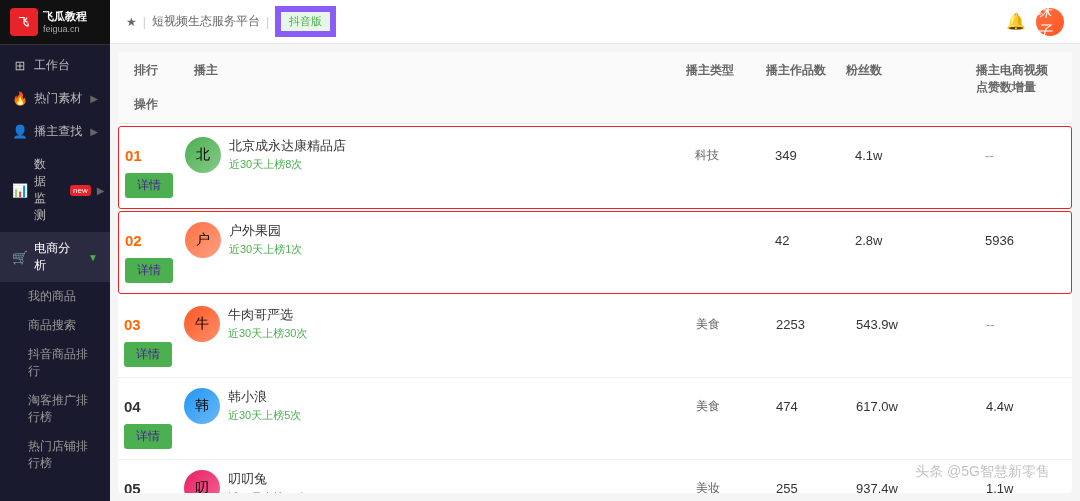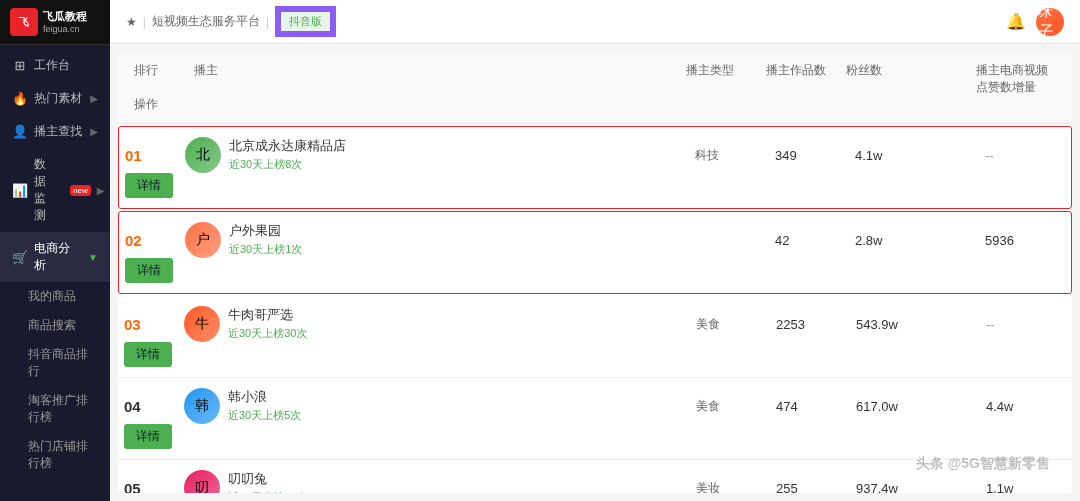--- a/index.html
+++ b/index.html
@@ -102,21 +102,21 @@
     }
 
     .table-header-row {
       display: grid;
       grid-template-columns: 60px 220px 1fr 80px 80px 130px 80px;
       padding: 10px 16px;
       background: #fafafa;
       border-bottom: 1px solid #e8e8e8;
       color: #666;
       font-size: 12px;
-      font-weight: 400;
+      font-weight: 700;
     }
 
     .table-body { overflow-y: auto; flex: 1; }
     .table-body::-webkit-scrollbar { width: 4px; }
     .table-body::-webkit-scrollbar-thumb { background: #ccc; border-radius: 2px; }
 
     .table-row {
       display: grid;
       grid-template-columns: 60px 220px 1fr 80px 80px 130px 80px;
       padding: 10px 6px;
@@ -140,34 +140,34 @@
     .influencer-name { font-size: 13px; color: #333; font-weight: 500; }
     .influencer-sub { font-size: 11px; color: #4caf50; margin-top: 2px; }
 
     .type-badge { color: #666; font-size: 12px; }
     .count-cell { color: #333; font-size: 13px; }
     .fans-cell { color: #333; font-size: 13px; }
     .views-cell { color: #333; font-size: 13px; }
     .dash-cell { color: #999; font-size: 13px; }
 
     .detail-btn {
-      background: #4caf50; color: #0f172a;
+      background: #4caf50; color: #4c1d95;
       border: none; border-radius: 3px;
       padding: 4px 12px; font-size: 12px;
       cursor: pointer;
     }
 
     
     .watermark {
       position: absolute;
-      bottom: 28px;
+      bottom: 20px;
       right: 30px;
       color: rgba(0,0,0,0.25);
       font-size: 14px;
-      font-weight: bold;
+      font-weight: normal;
       pointer-events: none;
       z-index: 10;
       text-align: right;
     }
 
     .col-header { text-align: left; }
   </style>
 </head>
 <body>
 

